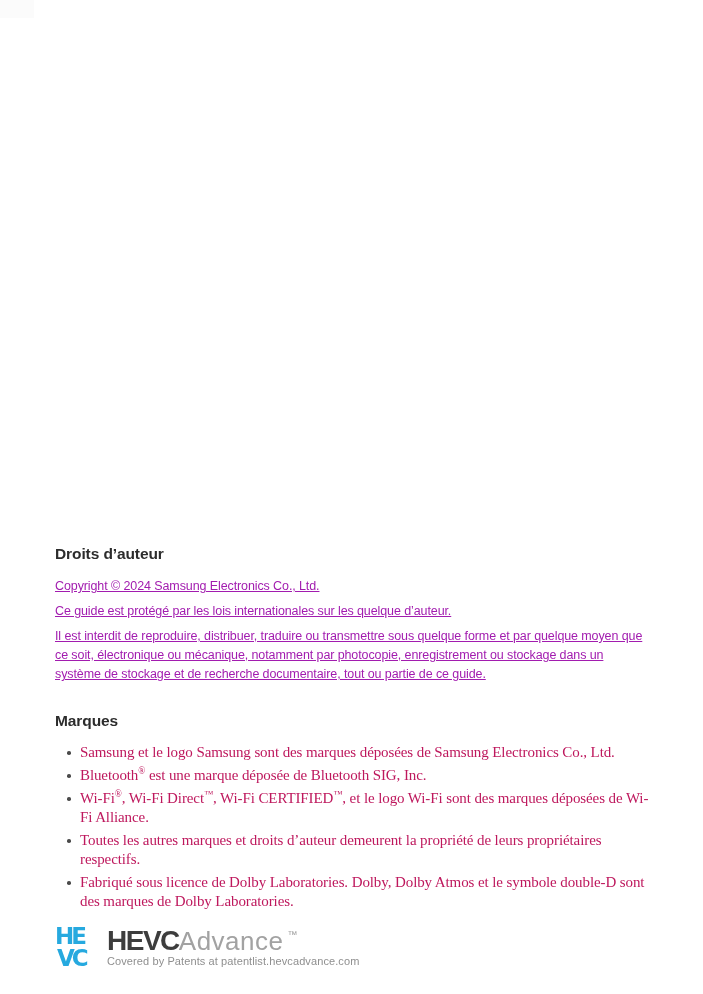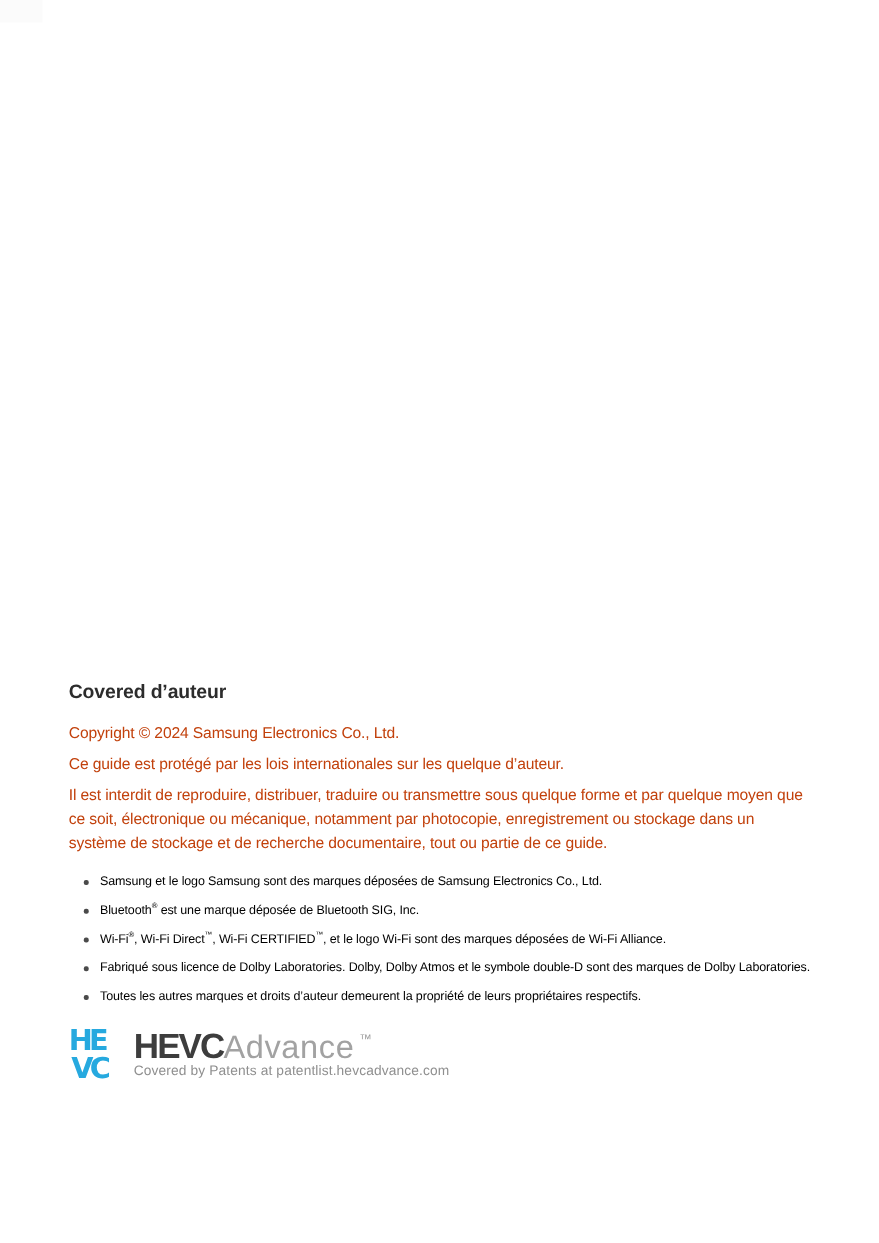--- a/index.html
+++ b/index.html
@@ -33,39 +33,41 @@
   .section-heading {
     font-size: 15.5px;
     font-weight: 700;
     color: #2c2c2c;
     line-height: 20px;
     margin: 0;
     letter-spacing: -0.1px;
   }
   .body-text {
     font-size: 12.5px;
-    color: #c2410c;
+    color: #a21caf;
     line-height: 19px;
     margin: 6px 0 0 0;
     letter-spacing: -0.1px;
+    text-decoration: underline;
   }
   .p-first { margin-top: 13px; }
   .heading-marques { margin-top: 27px; }
   ul.trademark-list {
     list-style: none;
     margin: 12px 0 0 0;
     padding: 0;
   }
   ul.trademark-list li {
     position: relative;
     padding-left: 25px;
-    font-size: 10px;
-    color: #000000;
+    font-size: 15px;
+    color: #be185d;
     line-height: 19px;
     letter-spacing: -0.1px;
+    font-family: Liberation Serif, serif;
   }
   ul.trademark-list li + li { margin-top: 4px; }
   .bullet-dot {
     position: absolute;
     left: 12px;
     top: 8px;
     width: 3.5px;
     height: 3.5px;
     border-radius: 50%;
     background: #4a4a4a;
@@ -122,49 +124,50 @@
     text-align: right;
   }
 </style>
 </head>
 <body>
 
 <div class="corner-artifact"></div>
 
 <div class="content">
 
-  <h2 class="section-heading">Covered d’auteur</h2>
+  <h2 class="section-heading">Droits d’auteur</h2>
 
   <p class="body-text p-first">Copyright © 2024 Samsung Electronics Co., Ltd.</p>
 
   <p class="body-text">Ce guide est protégé par les lois internationales sur les quelque d’auteur.</p>
 
   <p class="body-text">Il est interdit de reproduire, distribuer, traduire ou transmettre sous quelque forme et par quelque moyen que ce soit, électronique ou mécanique, notamment par photocopie, enregistrement ou stockage dans un système de stockage et de recherche documentaire, tout ou partie de ce guide.</p>
 
+  <h2 class="section-heading heading-marques">Marques</h2>
 
   <ul class="trademark-list">
     <li>
       <span class="bullet-dot"></span>
       <span>Samsung et le logo Samsung sont des marques déposées de Samsung Electronics Co., Ltd.</span>
     </li>
     <li>
       <span class="bullet-dot"></span>
       <span>Bluetooth<sup>®</sup> est une marque déposée de Bluetooth SIG, Inc.</span>
     </li>
     <li>
       <span class="bullet-dot"></span>
       <span>Wi-Fi<sup>®</sup>, Wi-Fi Direct<sup>™</sup>, Wi-Fi CERTIFIED<sup>™</sup>, et le logo Wi-Fi sont des marques déposées de Wi-Fi Alliance.</span>
     </li>
     <li>
       <span class="bullet-dot"></span>
-      <span>Fabriqué sous licence de Dolby Laboratories. Dolby, Dolby Atmos et le symbole double-D sont des marques de Dolby Laboratories.</span>
+      <span>Toutes les autres marques et droits d’auteur demeurent la propriété de leurs propriétaires respectifs.</span>
     </li>
     <li>
       <span class="bullet-dot"></span>
-      <span>Toutes les autres marques et droits d’auteur demeurent la propriété de leurs propriétaires respectifs.</span>
+      <span>Fabriqué sous licence de Dolby Laboratories. Dolby, Dolby Atmos et le symbole double-D sont des marques de Dolby Laboratories.</span>
     </li>
   </ul>
 
   <div class="hevc-logo">
     <svg class="hevc-icon-svg" viewBox="0 0 41 42" aria-hidden="true">
       <text x="0" y="18" font-family="DejaVu Sans, sans-serif" font-size="23" font-weight="bold" fill="#26a9df" letter-spacing="-3">HE</text>
       <text x="2" y="40" font-family="DejaVu Sans, sans-serif" font-size="23" font-weight="bold" fill="#26a9df" letter-spacing="-3">VC</text>
     </svg>
     <div class="hevc-text-block">
       <div class="wordmark-row">

